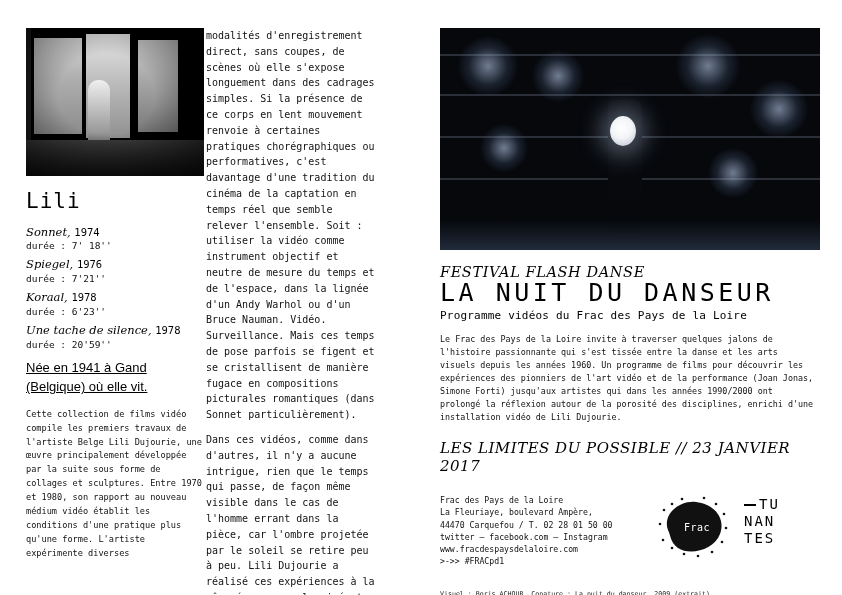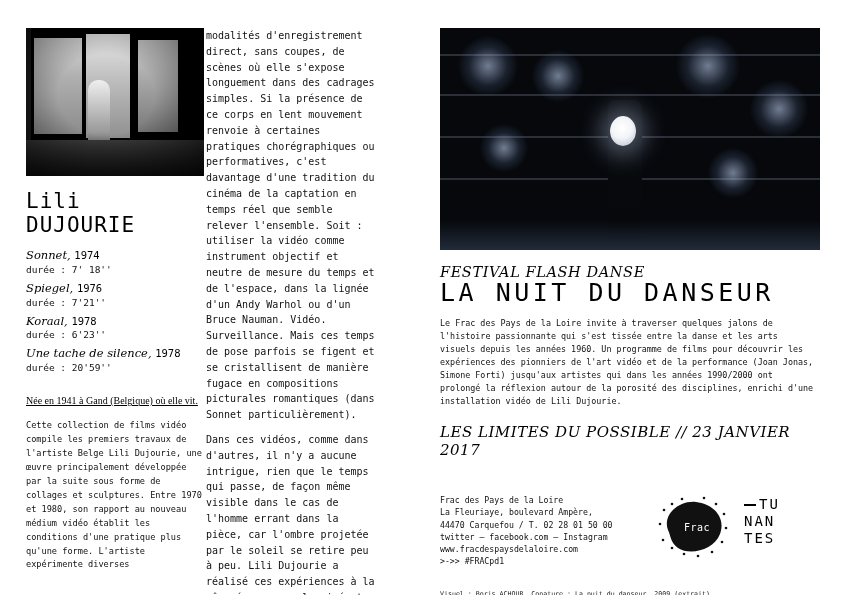--- a/index.html
+++ b/index.html
@@ -83,23 +83,23 @@
     margin-top: 1px;
   }
   .note-small {
     margin-top: 10px;
     font-family: "DejaVu Sans Mono", monospace;
     font-size: 7.4px;
     line-height: 1.45;
     color: #111;
   }
   .bio-underline {
-    margin-top: 20px;
-    font-family: Liberation Serif, serif;
-    font-size: 10px;
+    margin-top: 8px;
+    font-family: Liberation Sans, sans-serif;
+    font-size: 13px;
     line-height: 1.5;
     text-decoration: underline;
     color: #000;
   }
   .bio-text {
     margin-top: 11px;
     font-family: "DejaVu Sans Mono", monospace;
     font-size: 8.6px;
     line-height: 1.62;
     color: #111;
@@ -254,21 +254,20 @@
       <div class="mullion m1"></div>
       <div class="mullion m2"></div>
 
       <div class="figure"></div>
       <div class="floor"></div>
       <div class="vignette"></div>
     </div>
 
     <div class="artist-name">
       <span class="ln">Lili</span>
-      <span class="ln">DUJOURIE</span>
     </div>
 
     <div class="works">
       <div class="work">
         <div class="work-title">
           <span>Sonnet,</span>
           <span class="year">1974</span>
         </div>
         <div class="work-dur">durée : 7' 18''</div>
       </div>
@@ -319,20 +318,21 @@
       <div class="blur" style="left:310px; top:52px; width:58px; height:58px;"></div>
       <div class="blur" style="left:40px; top:96px; width:48px; height:48px;"></div>
       <div class="blur" style="left:268px; top:120px; width:50px; height:50px;"></div>
       <div class="dancer"></div>
       <div class="head"></div>
       <div class="floorlight"></div>
     </div>
 
     <div class="fest-line">FESTIVAL FLASH DANSE</div>
     <div class="main-title">LA NUIT DU DANSEUR</div>
+    <div class="sub-title">Programme vidéos du Frac des Pays de la Loire</div>
     <div class="body-right">Le Frac des Pays de la Loire invite à traverser quelques jalons de l'histoire passionnante qui s'est tissée entre la danse et les arts visuels depuis les années 1960. Un programme de films pour découvrir les expériences des pionniers de l'art vidéo et de la performance (Joan Jonas, Simone Forti) jusqu'aux artistes qui dans les années 1990/2000 ont prolongé la réflexion autour de la porosité des disciplines, enrichi d'une installation vidéo de Lili Dujourie.</div>
 
     <div class="limits">
       <span>LES LIMITES DU POSSIBLE</span>
       <span>//</span>
       <span class="u">23</span>
       <span>JANVIER 2017</span>
     </div>
 
     <div class="foot">

